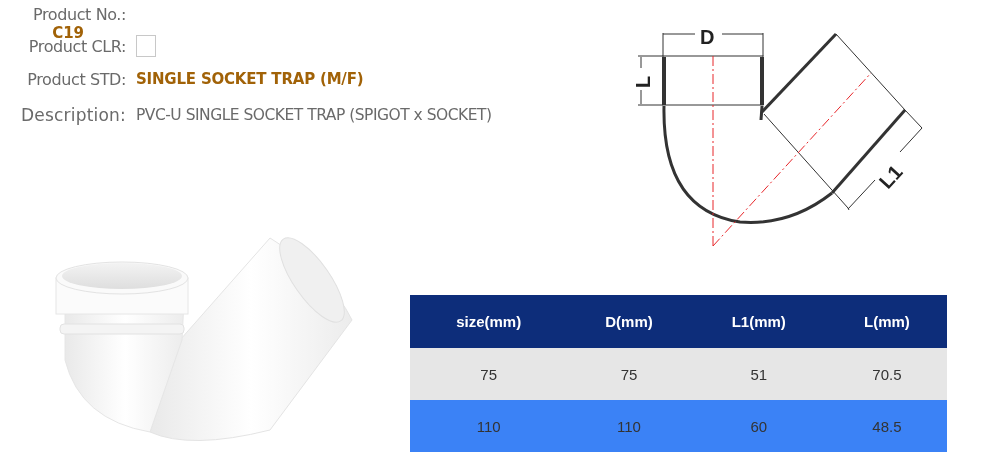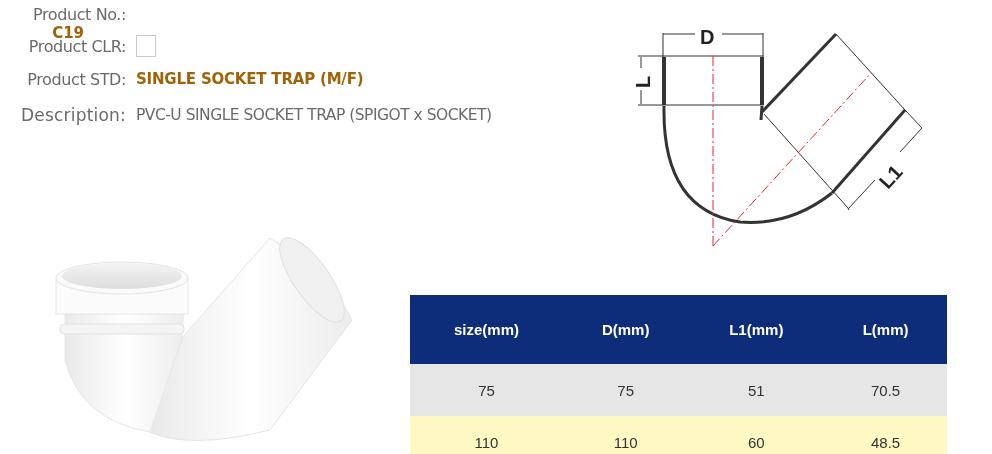--- a/index.html
+++ b/index.html
@@ -7,24 +7,24 @@
   .spec{position:absolute;left:0;top:0;width:620px;}
   .row{position:absolute;left:0;display:flex;align-items:center;}
   .lbl{width:136px;text-align:right;color:#6a6a6a;font-size:16px;padding-right:10px;box-sizing:border-box;font-family:"DejaVu Sans",sans-serif;letter-spacing:-0.4px;}
   .val{font-size:15px;color:#a16207;}
   .val.bold{font-weight:bold;font-family:"DejaVu Sans",sans-serif;letter-spacing:-0.2px;}
   .val.desc{color:#6a6a6a;font-family:"DejaVu Sans",sans-serif;font-size:15.5px;letter-spacing:-0.5px;}
   .swatch{width:18px;height:20px;border:1px solid #c8c8c8;background:#fff;}
   .drawing{position:absolute;left:600px;top:0;width:340px;height:260px;}
   .photo{position:absolute;left:30px;top:220px;width:340px;height:234px;}
   table.dims{position:absolute;left:410px;top:295px;width:537px;border-collapse:collapse;font-family:"Liberation Sans",sans-serif;}
-  table.dims th{background:#0d2d7a;color:#fff;font-size:15px;font-weight:bold;height:37px;text-align:center;padding:16px;}
+  table.dims th{background:#0d2d7a;color:#fff;font-size:15px;font-weight:bold;height:37px;text-align:center;padding:8px;}
   table.dims td{font-size:15px;color:#333;height:28px;text-align:center;padding:12px;}
   table.dims tr.r1 td{background:#e6e6e6;}
-  table.dims tr.r2 td{background:#fef9c3;}
+  table.dims tr.r2 td{background:#3b82f6;}
 </style>
 </head>
 <body>
 
 <div class="spec">
   <div class="row" style="top:5px;height:22px;flex-direction:column;">
     <span class="lbl">Product No.:</span>
     <span class="val bold">C19</span>
   </div>
   <div class="row" style="top:35px;height:22px;">

